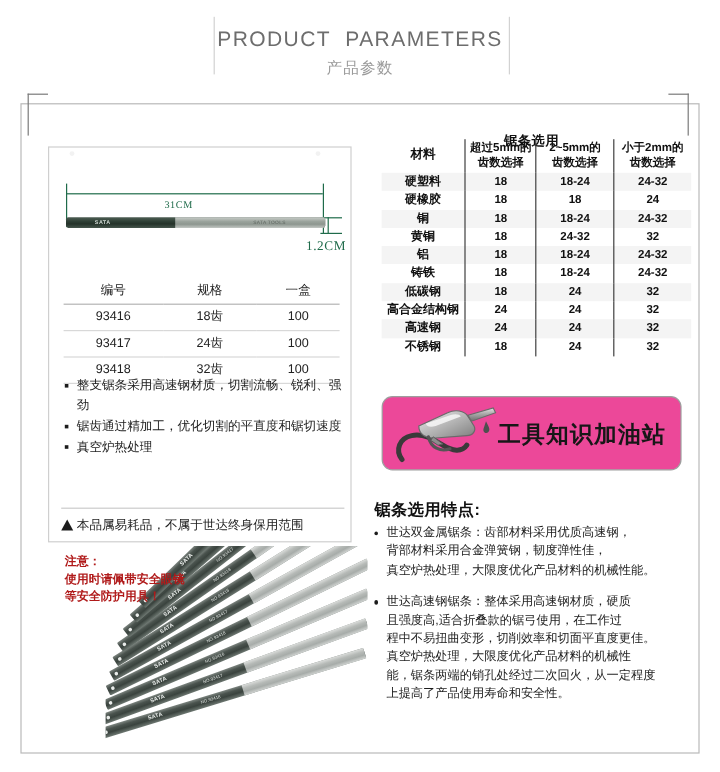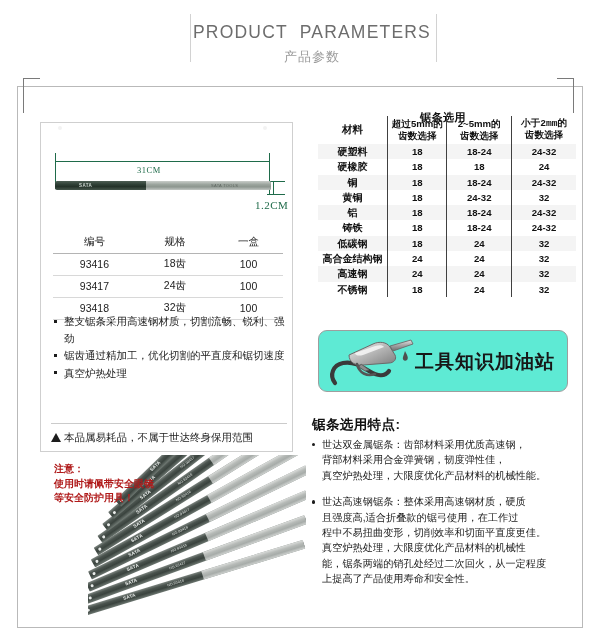--- a/index.html
+++ b/index.html
@@ -12,21 +12,21 @@
     height: 643px;
     position: relative;
     font-family: "Liberation Sans", "DejaVu Sans", sans-serif;
     color: #1a1a1a;
     overflow: hidden;
   }
 
   
   .header {
     position: absolute;
-    left: 12px; top: 0;
+    left: 0; top: 0;
     width: 480px;
     height: 78px;
   }
   .header-box {
     position: absolute;
     left: 178px; top: 14px;
     width: 245px; height: 48px;
     border-left: 1px solid #d2d2d2;
     border-right: 1px solid #d2d2d2;
   }
@@ -342,31 +342,31 @@
     height: 15.3px;
     line-height: 15.3px;
     margin-left: 14px;
   }
   .saw-table tbody td.matcell { font-size: 10px; }
   .saw-table tbody tr.alt td { background: #f4f4f4; }
   .saw-table .sep { border-left: 1px solid #404040; }
   .sc1 { width: 27%; }
   .sc2 { width: 23%; }
   .sc3 { width: 25%; }
-  .sc4 { width: 25%; font-family: Liberation Mono, monospace; }
+  .sc4 { width: 25%; }
 
   
   .fuel-badge {
     position: absolute;
     left: 318px; top: 330px;
     width: 250px; height: 62px;
     border: 1px solid #9e9e9e;
     border-radius: 9px;
     box-sizing: border-box;
-    background: #5eead4;
+    background: #ec4899;
   }
   .fuel-badge-text {
     position: absolute;
     left: 96px; top: 18px;
     font-size: 19px;
     font-weight: bold;
     color: #171717;
     letter-spacing: 1px;
   }
   .nozzle-svg {

